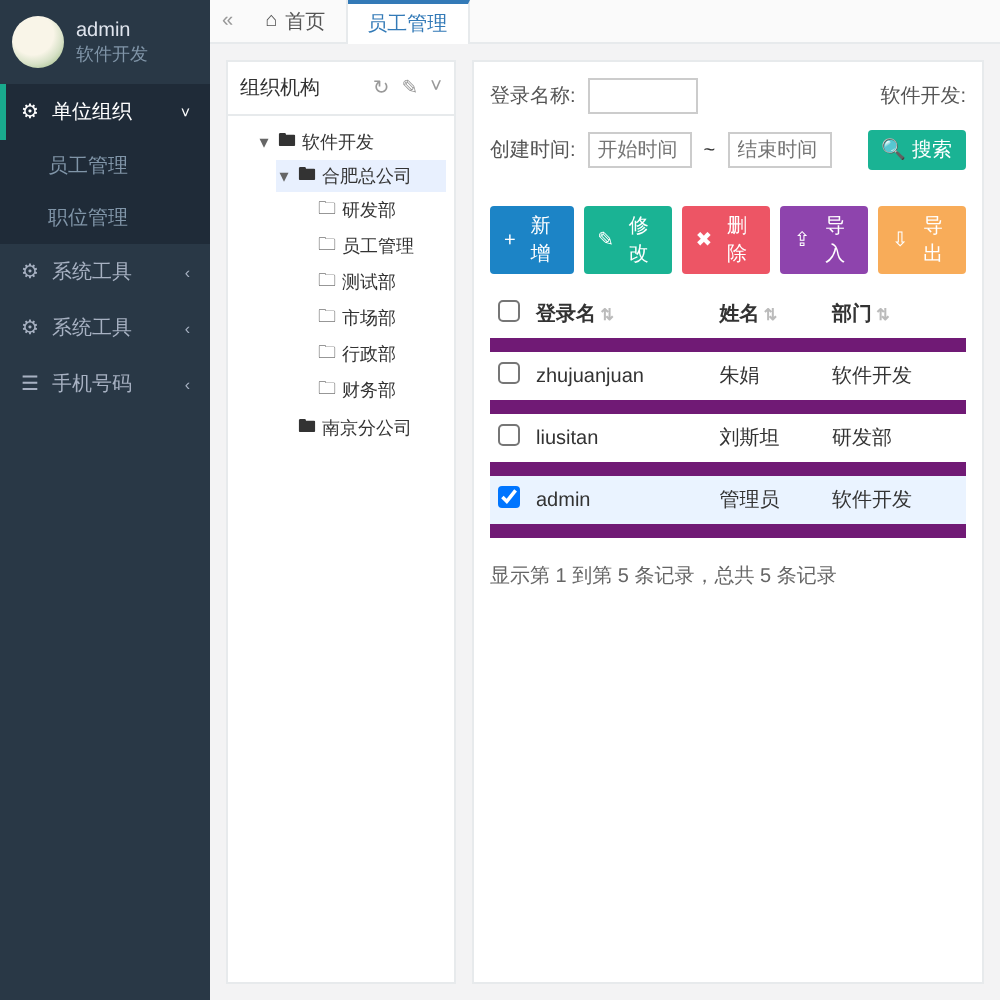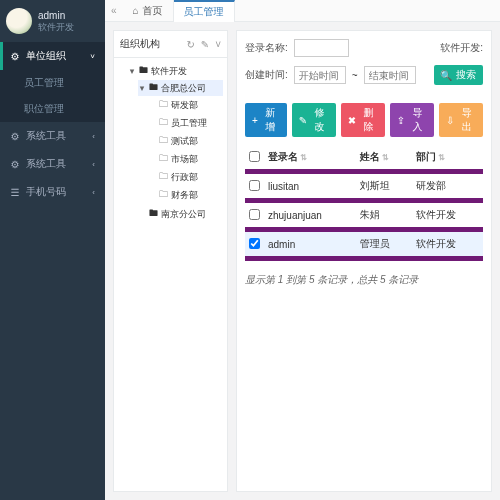--- a/index.html
+++ b/index.html
@@ -45,26 +45,26 @@
 .inp.w60 { width: 55px; }
 .inp.w58 { width: 52px; }
 .btn { border: none; border-radius: 2px; color: #fff; padding: 3px 7px; font-size: 10px; cursor: pointer; display: inline-flex; align-items: center; gap: 3px; }
 .btn-green { background: #1ab394; }
 .btn-blue { background: #1c84c6; }
 .btn-red { background: #ed5565; }
 .btn-purple { background: #8e44ad; }
 .btn-orange { background: #f8ac59; }
 .toolbar { display: flex; gap: 5px; }
 .table { width: 100%; border-collapse: collapse; font-size: 10px; }
-.table th, .table td { border-bottom: 5px solid #701a75; padding: 5px 4px; text-align: left; }
+.table th, .table td { border-bottom: 7px solid #701a75; padding: 5px 4px; text-align: left; }
 .table th { color: #333; font-weight: 600; }
 .table th.sort::after { content: " ⇅"; color: #bbb; font-size: 8px; }
 .chk { width: 11px; height: 11px; }
 .tr-sel { background: #eaf3ff; }
-.pager { font-size: 10px; color: #666; padding-top: 4px; font-style: italic; }
+.pager { font-size: 10px; color: #666; padding-top: 4px; }
 .gap-sm { height: 2px; }
 </style>
 </head>
 <body>
 
 <div class="app">
   <div class="main">
     <aside class="sidebar">
       <div class="user-block">
         <div class="avatar"></div>
@@ -253,29 +253,29 @@
                 <tr>
               <th style="width:18px"><input type="checkbox" class="chk" style=""></th>
               <th class="sort">登录名</th>
               <th class="sort">姓名</th>
               <th class="sort">部门</th>
             </tr>
               </thead>
             <tbody id="tbody">
                 <tr>
                   <td><input type="checkbox" class="chk" style=""></td>
+                  <td>zhujuanjuan</td>
+                  <td>朱娟</td>
+                  <td>软件开发</td>
+                </tr>
+                <tr>
+                  <td><input type="checkbox" class="chk" style=""></td>
                   <td>liusitan</td>
                   <td>刘斯坦</td>
                   <td>研发部</td>
-                </tr>
-                <tr>
-                  <td><input type="checkbox" class="chk" style=""></td>
-                  <td>zhujuanjuan</td>
-                  <td>朱娟</td>
-                  <td>软件开发</td>
                 </tr>
                 <tr class="tr-sel">
                   <td><input type="checkbox" class="chk" checked="" style=""></td>
                   <td>admin</td>
                   <td>管理员</td>
                   <td>软件开发</td>
                 </tr>
               </tbody>
           </table>
 

